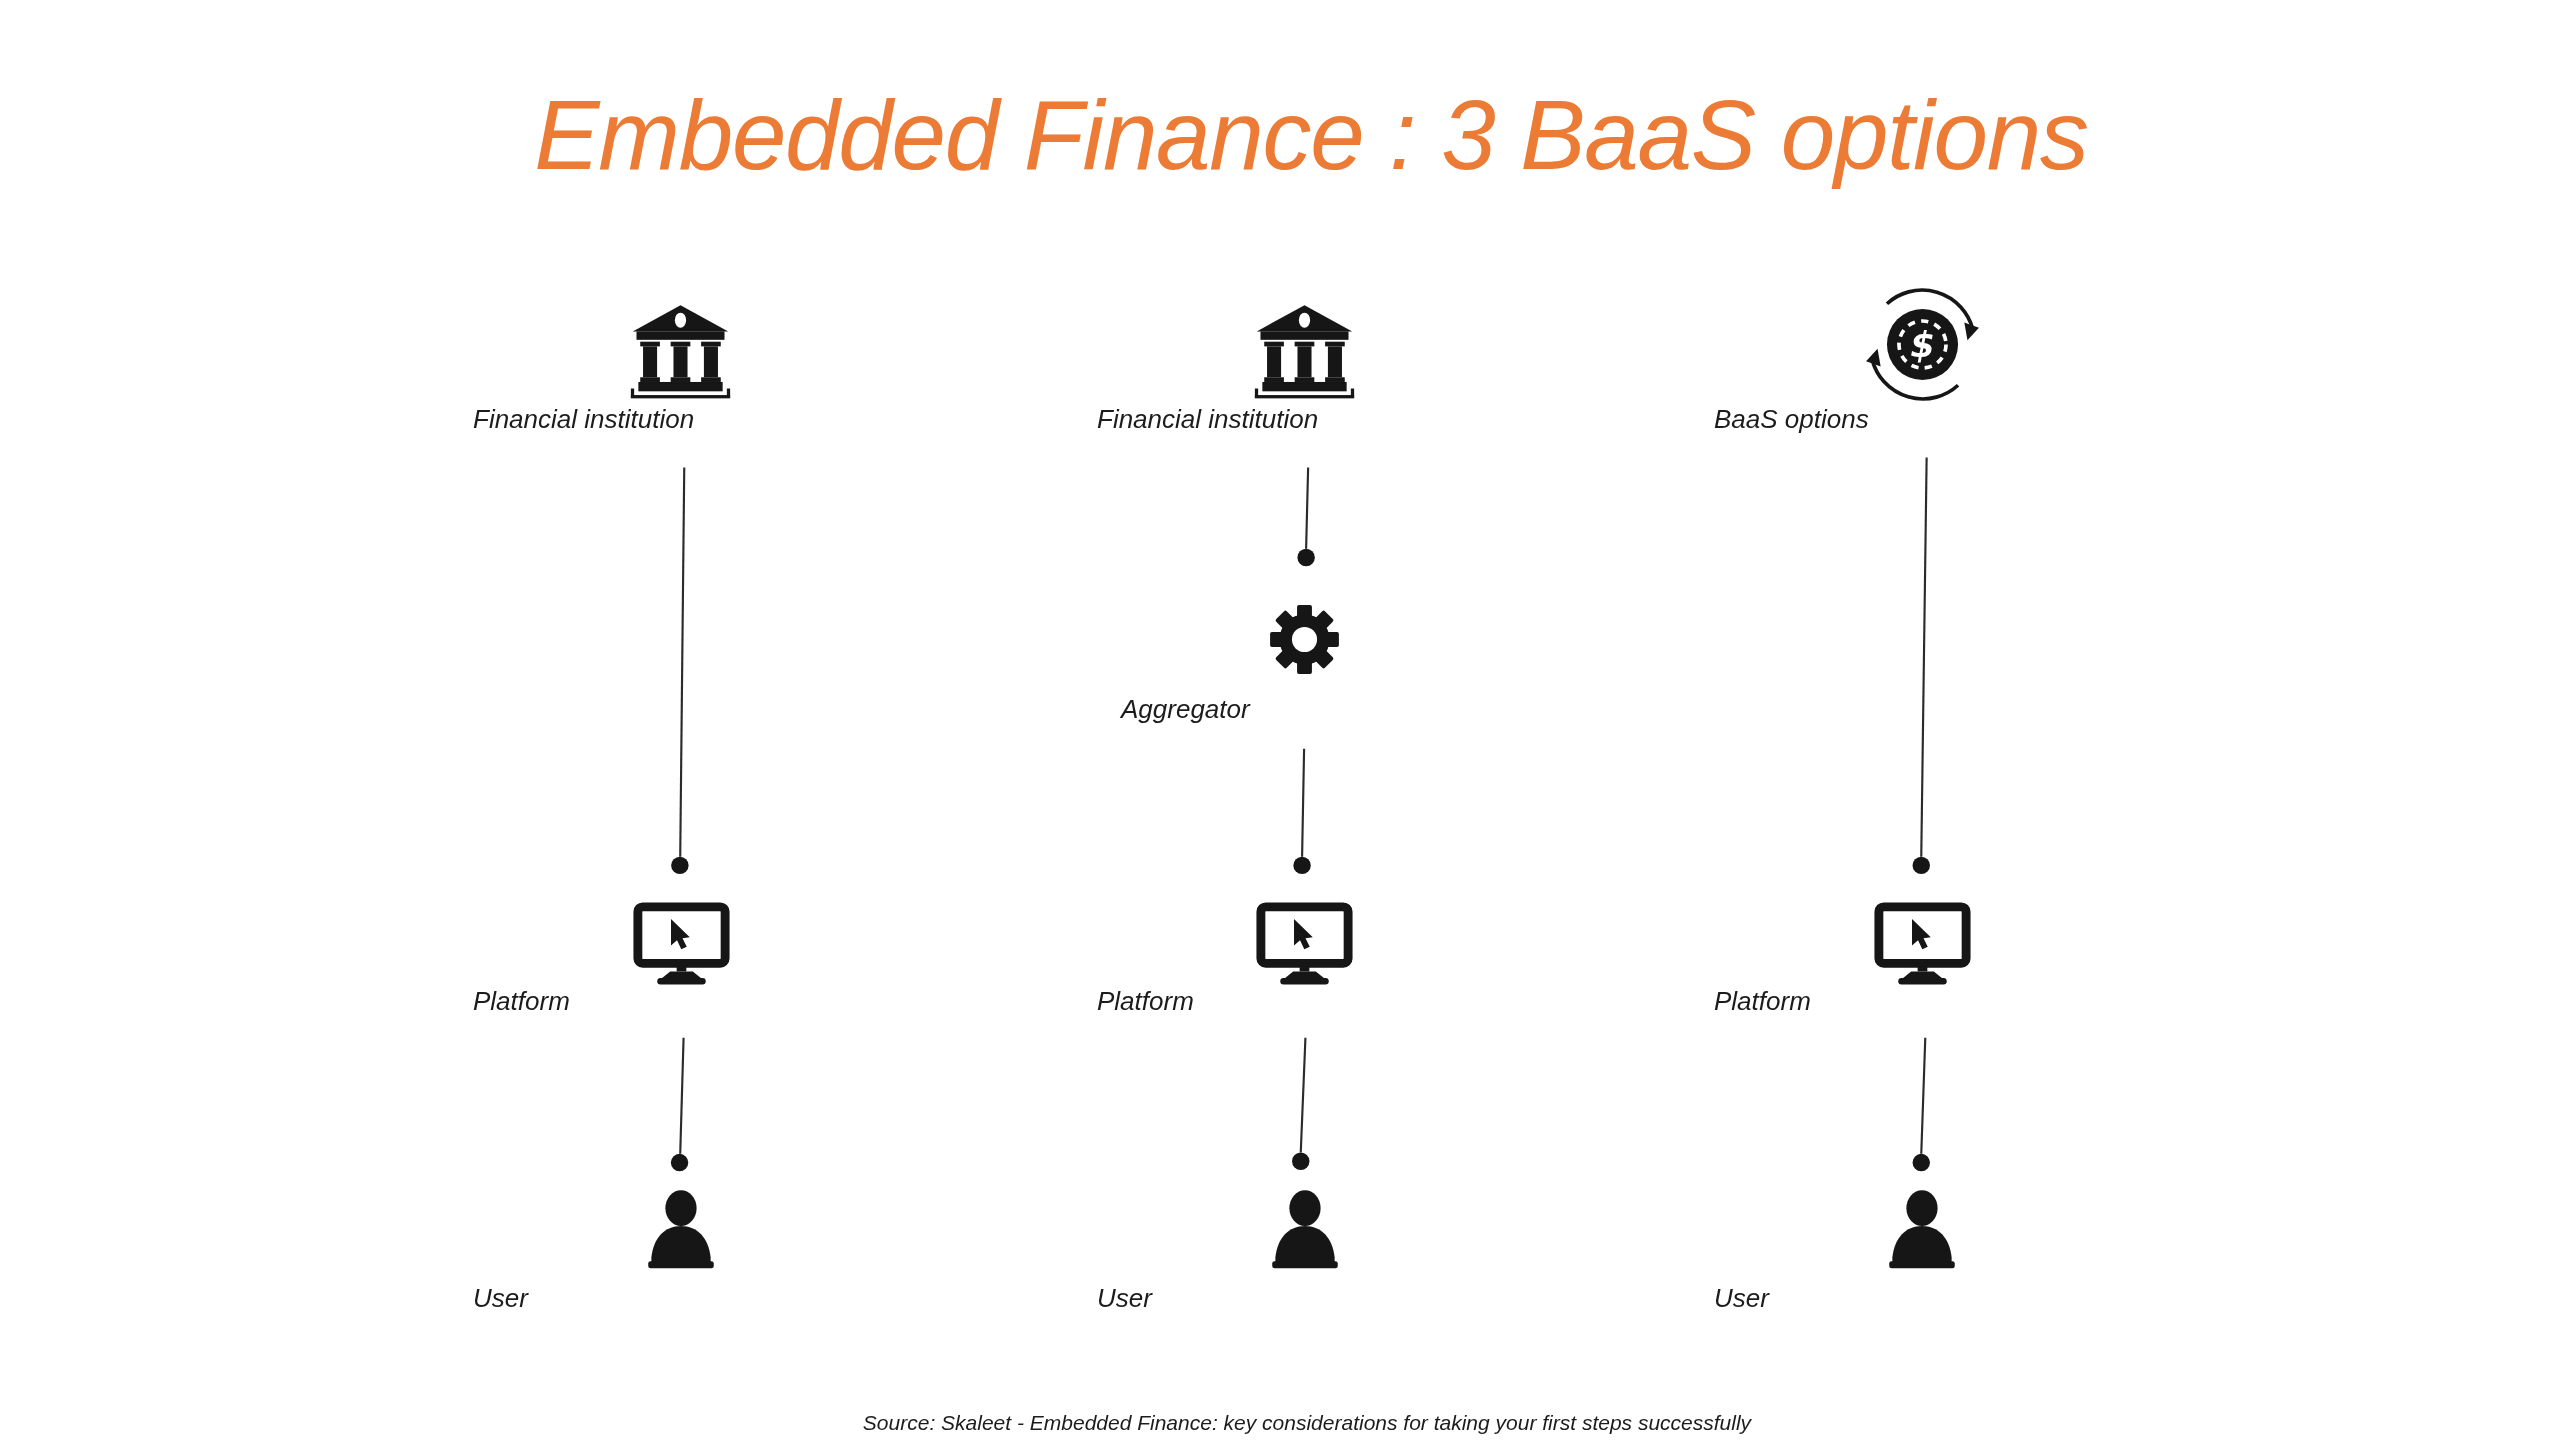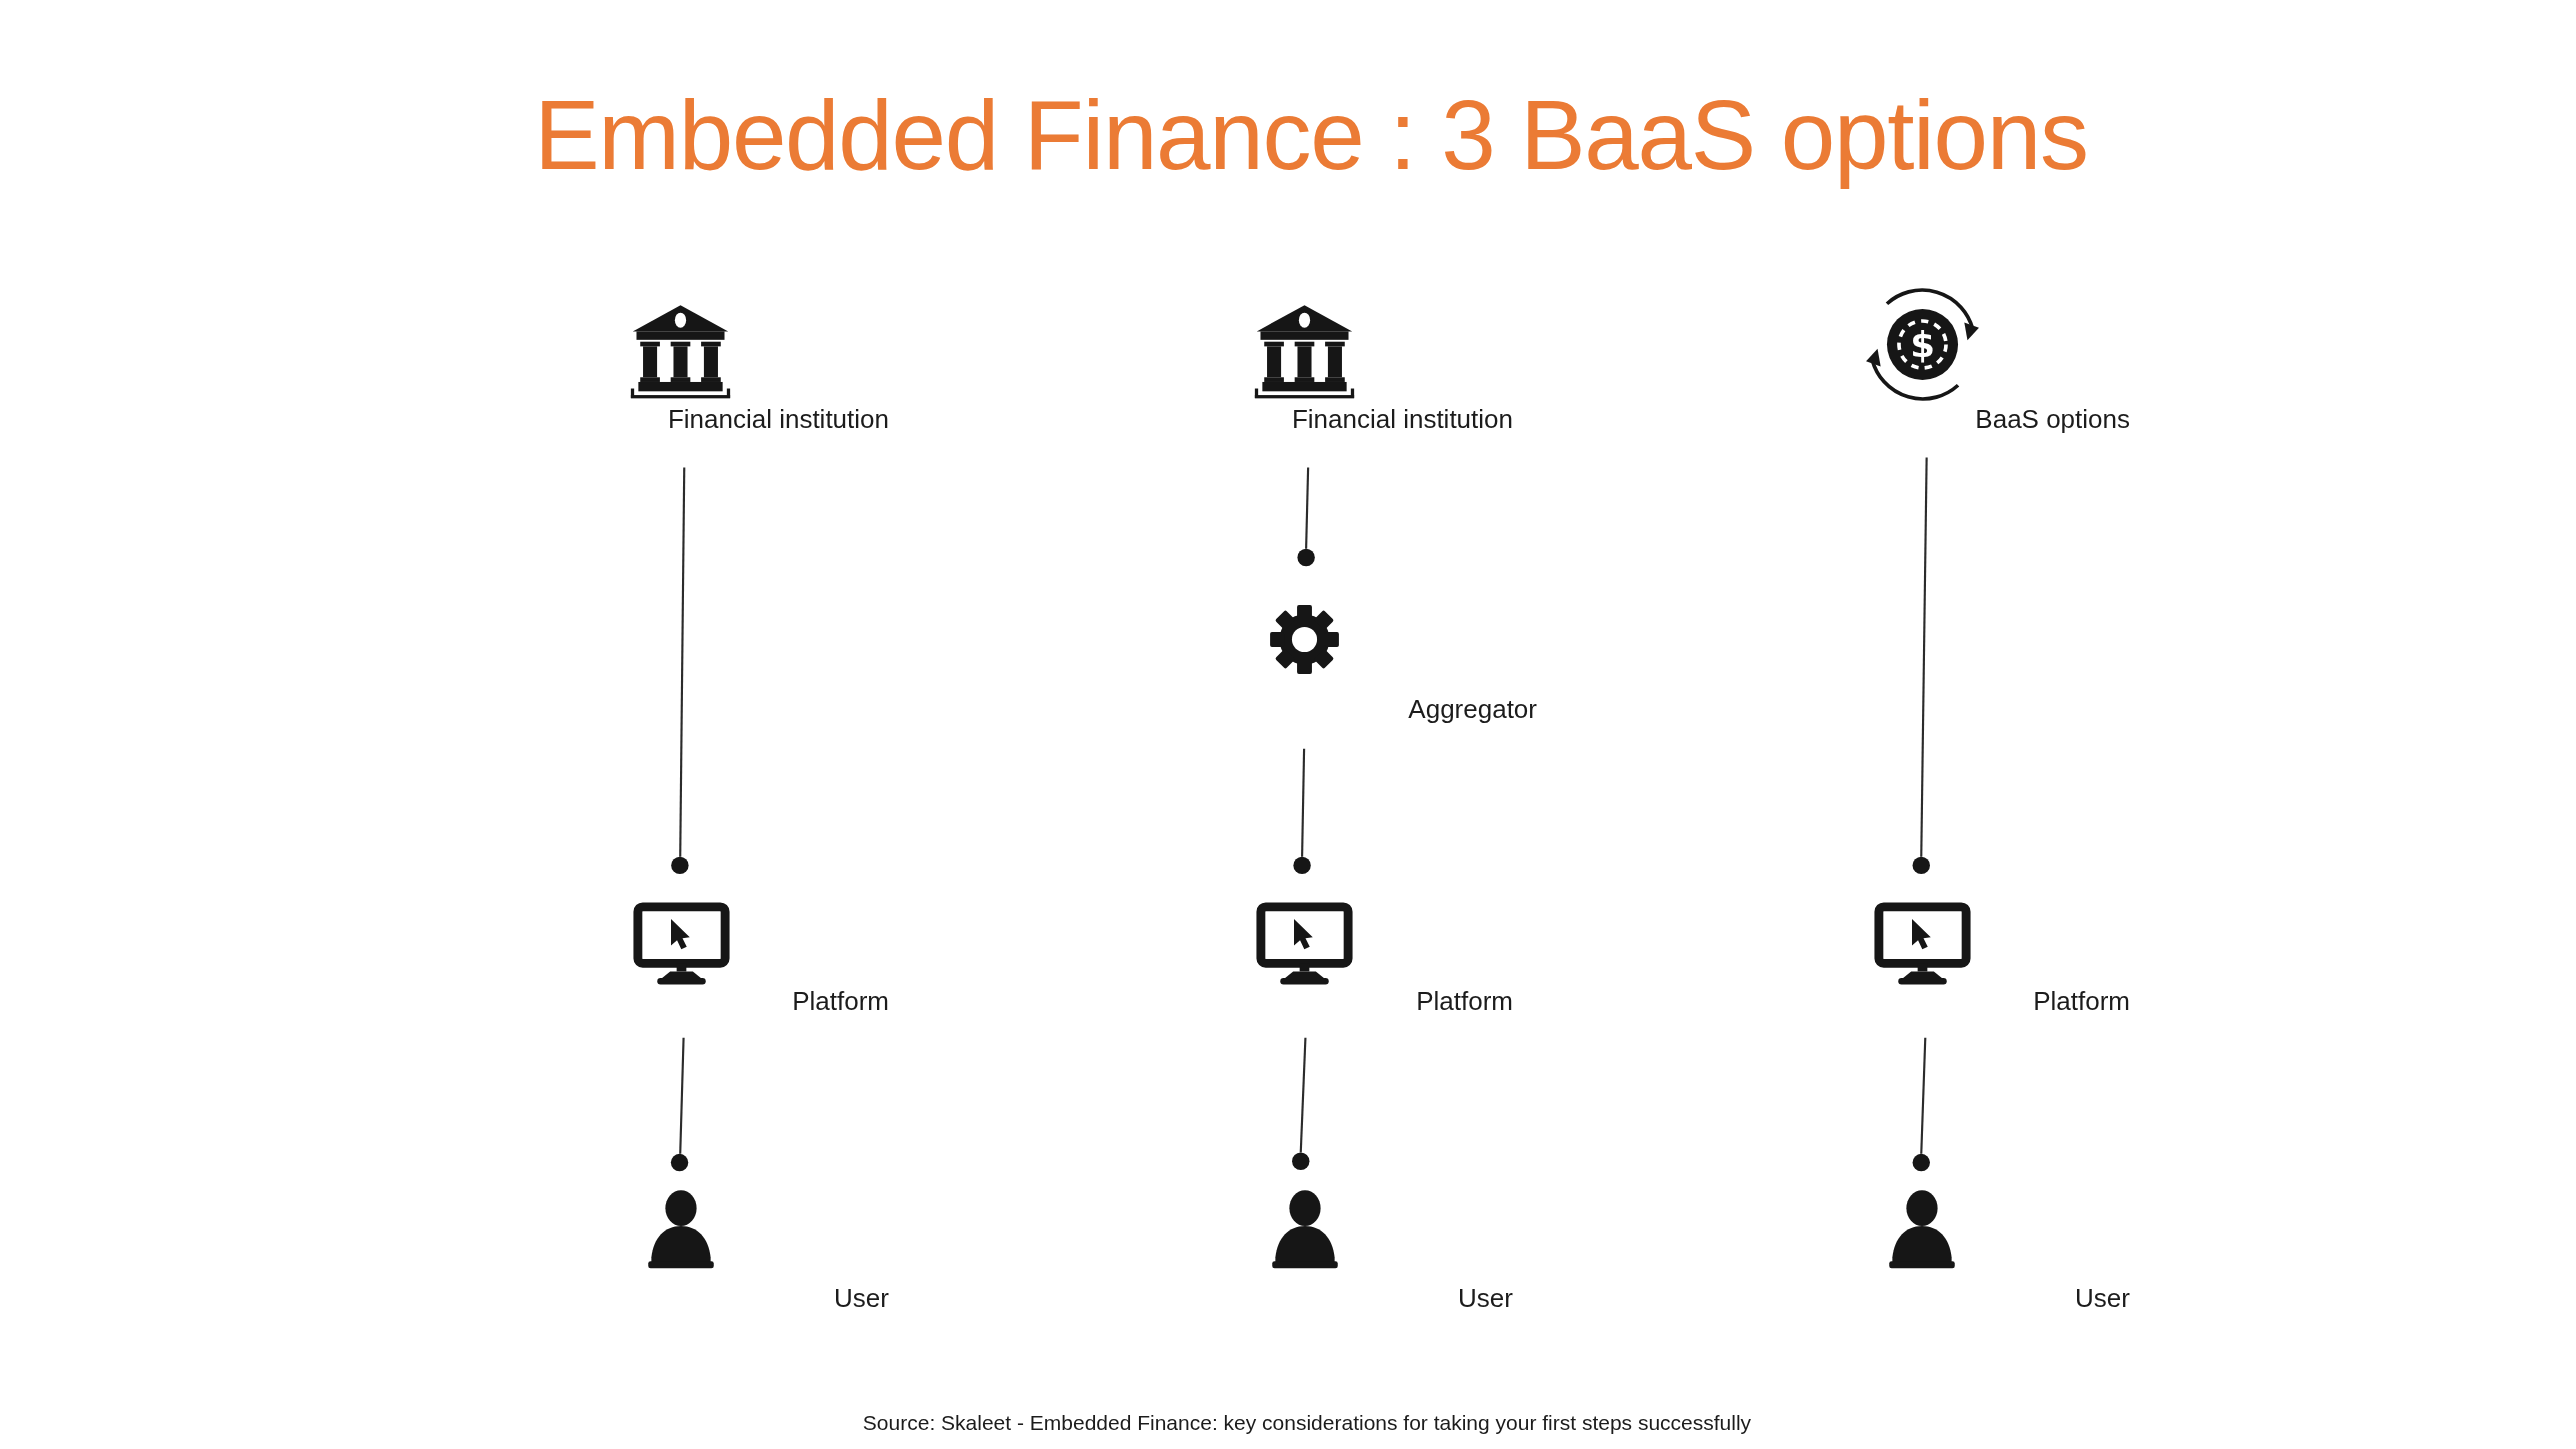--- a/index.html
+++ b/index.html
@@ -5,30 +5,30 @@
   :root{
     --accent:#EB7B35;
     --icon:#161616;
     --label:#1C1C1C;
     --line:#2B2B2B;
     --bg:#FFFFFF;
   }
   *{margin:0;padding:0;box-sizing:border-box;}
   html,body{width:2576px;height:1449px;background:var(--bg);overflow:hidden;
     font-family:"Liberation Sans","DejaVu Sans",sans-serif;}
-  .canvas{position:absolute;left:0;top:0;width:2275px;height:1449px;background:var(--bg);}
+  .canvas{position:absolute;left:0;top:0;width:2275px;height:1449px;background:var(--bg);font-style:italic;}
   .title{position:absolute;left:0;top:86px;width:2576px;text-align:center;
     transform:translateX(23px);
     font-size:98px;font-weight:400;letter-spacing:-1.3px;color:var(--accent);line-height:1;}
   .connectors{position:absolute;left:0;top:0;width:2576px;height:1449px;}
   .connectors line{stroke:var(--line);stroke-width:3.2;}
   .connectors circle{fill:var(--icon);}
   .icon{position:absolute;color:var(--icon);}
   .icon svg{display:block;width:100%;height:100%;}
-  .node-label{position:absolute;width:416px;text-align:right;
+  .node-label{position:absolute;width:416px;text-align:left;
     font-size:26px;font-weight:500;color:var(--label);line-height:1.1;}
   .source{position:absolute;left:0;top:1411px;width:2576px;text-align:center;
     transform:translateX(19px);
     font-size:21px;font-weight:500;color:var(--label);}
 </style>
 </head>
 <body>
 
 <svg width="0" height="0" style="position:absolute">
   <defs>

